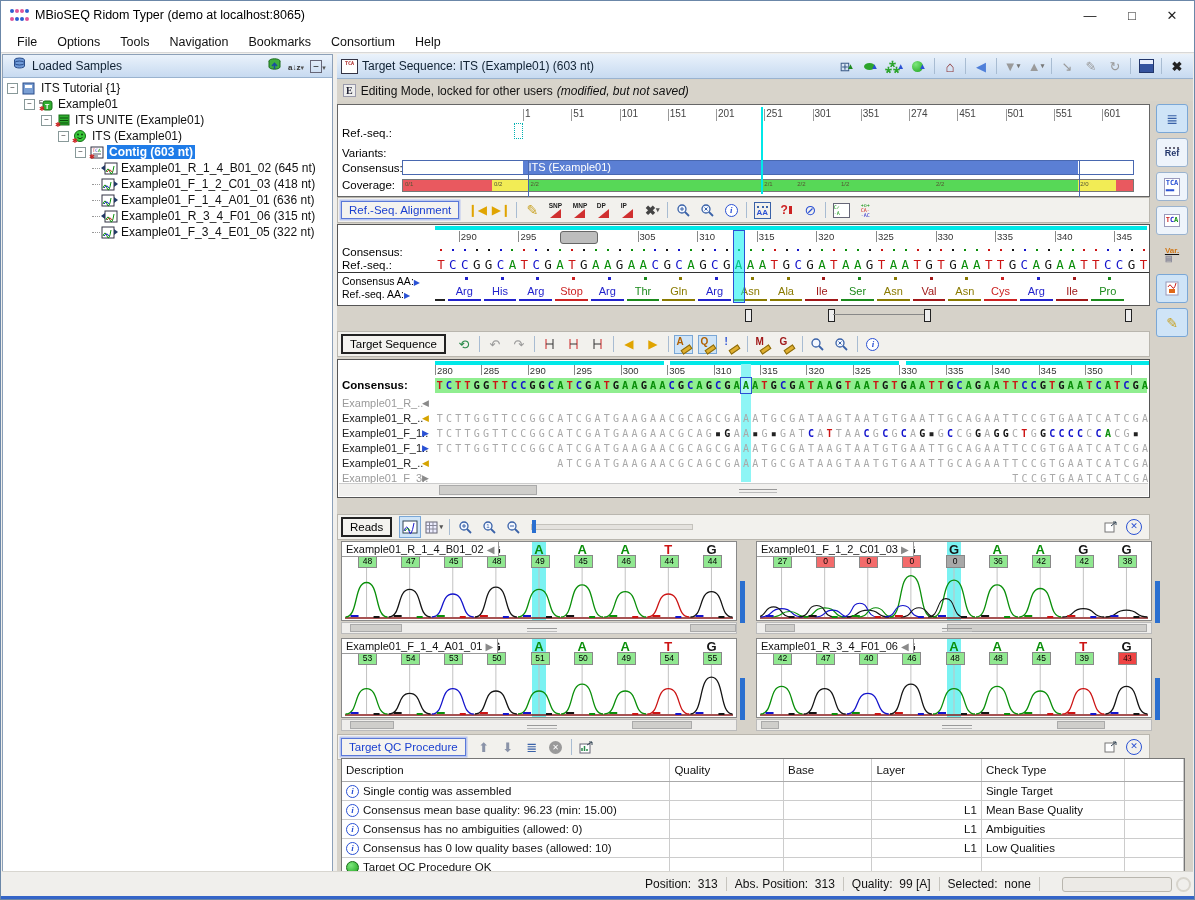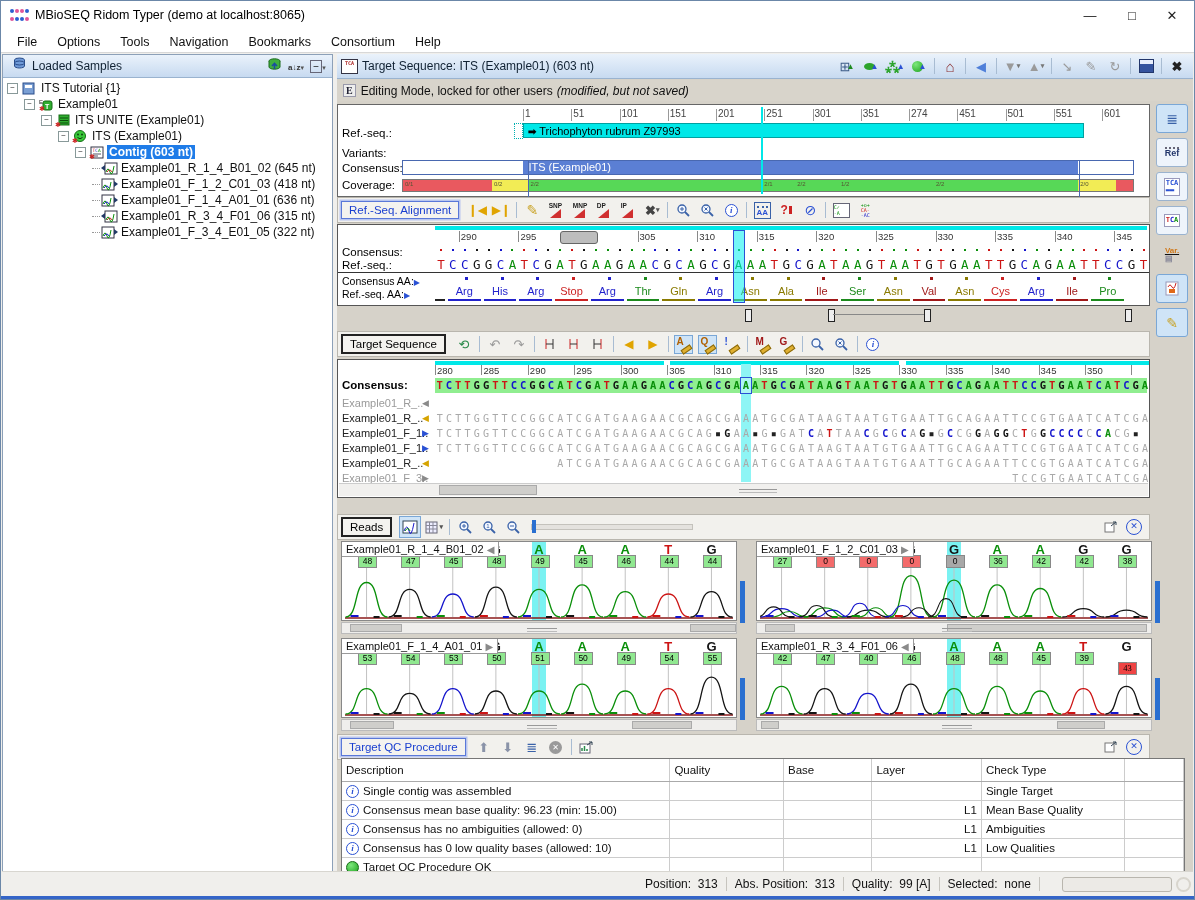--- a/index.html
+++ b/index.html
@@ -355,21 +355,20 @@
       <div class="ov-num" style="left: 573px;">274</div>
       <div class="ov-tick" style="left: 619.25px;"></div>
       <div class="ov-num" style="left: 621.25px;">451</div>
       <div class="ov-tick" style="left: 667.5px;"></div>
       <div class="ov-num" style="left: 669.5px;">501</div>
       <div class="ov-tick" style="left: 715.75px;"></div>
       <div class="ov-num" style="left: 717.75px;">551</div>
       <div class="ov-tick" style="left: 764px;"></div>
       <div class="ov-num" style="left: 766px;">601</div>
       <div id="ov-sel"></div>
-      <div id="ov-refseq-bar"><b style="font-size:10px">➡</b> Trichophyton rubrum Z97993</div>
       <div id="ov-consensus">
         <div class="blue">ITS (Example01)</div>
       </div>
       <div id="ov-coverage">
         <div class="seg" style="background: rgb(233, 89, 95); width: 12.2%;">
           <span class="covlab" style="left: 2px;">0/1</span>
         </div>
         <div class="seg" style="background: rgb(242, 236, 85); width: 5%;">
           <span class="covlab" style="left: 2px;">0/2</span>
         </div>
@@ -1096,21 +1095,21 @@
         <div class="qbox" style="background: rgb(144, 232, 144); left: 145.389px; top: 13px;">46</div>
         <div class="tletter" style="left: 188px; top: 0px; color: rgb(10, 143, 10);">A</div>
         <div class="qbox" style="background: rgb(144, 232, 144); left: 188.5px; top: 13px;">48</div>
         <div class="tletter" style="left: 231.111px; top: 0px; color: rgb(10, 143, 10);">A</div>
         <div class="qbox" style="background: rgb(144, 232, 144); left: 231.611px; top: 13px;">48</div>
         <div class="tletter" style="left: 274.222px; top: 0px; color: rgb(10, 143, 10);">A</div>
         <div class="qbox" style="background: rgb(144, 232, 144); left: 274.722px; top: 13px;">45</div>
         <div class="tletter" style="left: 317.333px; top: 0px; color: rgb(204, 20, 20);">T</div>
         <div class="qbox" style="background: rgb(144, 232, 144); left: 317.833px; top: 13px;">39</div>
         <div class="tletter" style="left: 360.444px; top: 0px; color: rgb(20, 20, 20);">G</div>
-        <div class="qbox" style="background: #ef4444; left: 360.944px; top: 23px; font-family: Liberation Serif, serif;">43</div>
+        <div class="qbox" style="background: #ef4444; left: 360.944px; top: 13px; font-family: Liberation Serif, serif;">43</div>
       </div>
       <div class="trace-scroll" style="left: 419px; top: 178px; width: 396px;">
         <div class="sthumb" style="left: 4px; width: 18px;"></div>
         <div class="sthumb" style="left: 300px; width: 48px;"></div>
         <div class="sdash" style="left: 185px; width: 30px;"></div>
       </div>
       <div class="vsb" style="left: 818px; top: 137px; height: 42px;"></div>
     </div>
 
   <div class="abs sec-toolbar" id="qc-toolbar" style="top:680px">

